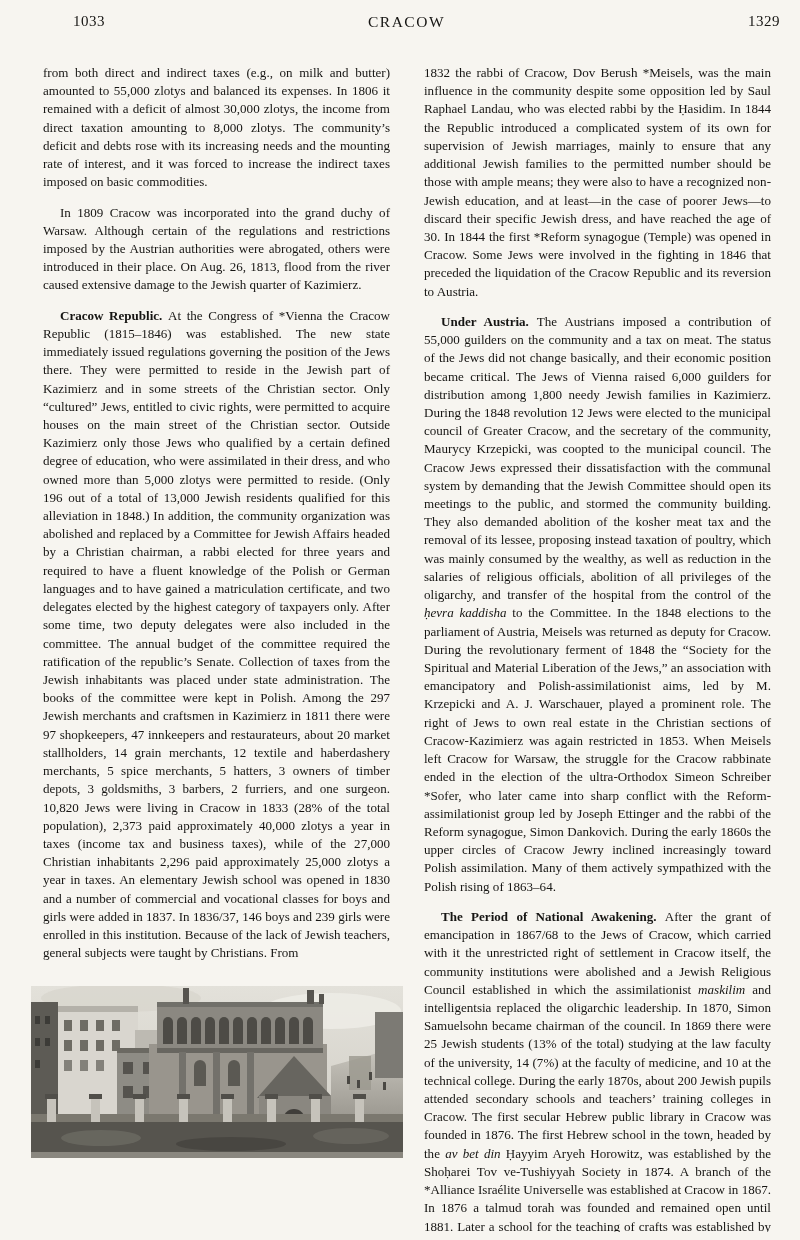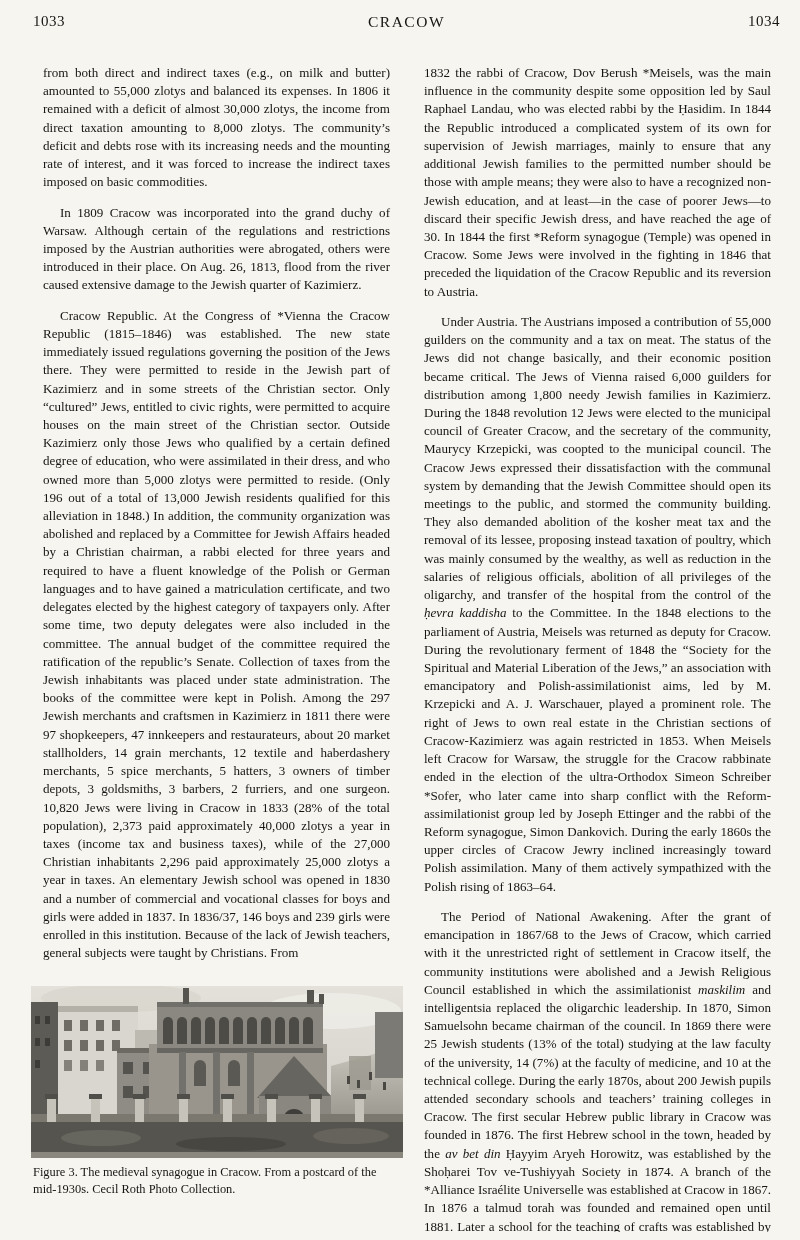--- a/index.html
+++ b/index.html
@@ -10,38 +10,38 @@
     color: #161513;
     overflow: hidden;
   }
   .page { position: relative; width: 800px; height: 1240px; }
 
   .running-head {
     position: absolute; top: 13px; left: 33px; right: 20px;
     display: flex; justify-content: space-between; align-items: baseline;
     font-size: 15px;
   }
-  .running-head .page-num { letter-spacing: 0.5px; }
+  .running-head .page-num { letter-spacing: 0.5px; margin-left: 40px; }
   .running-head .entry-title {
     position: absolute; left: 50%; transform: translateX(-50%);
     letter-spacing: 1.5px; font-size: 15.5px; text-align: center;
   }
 
   .col {
     position: absolute; top: 52px; width: 371px;
     font-size: 13.05px; line-height: 18.22px;
     text-align: justify;
     text-justify: inter-word;
   }
   .col-left  { left: 31px; }
   .col-right { left: 412px; height: 1180px; overflow: hidden; }
 
   p.para { margin: 12px; padding: 0; }
   p.para.indent { text-indent: 17px; }
-  p.para b { font-weight: normal; }
+  p.para b { font-weight: bold; }
   p.para i { }
 
   .figure-block {
     position: absolute; left: 31px; top: 986px; width: 372px;
   }
   .photo {
     width: 372px; height: 172px; display: block;
   }
   .figure-caption {
     position: absolute; left: 2px; top: 178px; width: 358px;
@@ -49,21 +49,21 @@
   }
 </style>
 </head>
 <body>
 
 <div class="page">
 
   <div class="running-head">
     <span class="page-num">1033</span>
     <span class="entry-title">CRACOW</span>
-    <span class="page-num">1034</span>
+    <span class="page-num">1329</span>
   </div>
 
   <div class="col col-left">
       <p class="para"><span>from both direct and indirect taxes (e.g., on milk and butter) amounted to 55,000 zlotys and balanced its expenses. In 1806 it remained with a deficit of almost 30,000 zlotys, the income from direct taxation amounting to 8,000 zlotys. The community’s deficit and debts rose with its increasing needs and the mounting rate of interest, and it was forced to increase the indirect taxes imposed on basic commodities.</span></p>
       <p class="para indent"><span>In 1809 Cracow was incorporated into the grand duchy of Warsaw. Although certain of the regulations and restrictions imposed by the Austrian authorities were abrogated, others were introduced in their place. On Aug. 26, 1813, flood from the river caused extensive damage to the Jewish quarter of Kazimierz.</span></p>
       <p class="para indent"><b>Cracow Republic. </b><span>At the Congress of *Vienna the Cracow Republic (1815–1846) was established. The new state immediately issued regulations governing the position of the Jews there. They were permitted to reside in the Jewish part of Kazimierz and in some streets of the Christian sector. Only “cultured” Jews, entitled to civic rights, were permitted to acquire houses on the main street of the Christian sector. Outside Kazimierz only those Jews who qualified by a certain defined degree of education, who were assimilated in their dress, and who owned more than 5,000 zlotys were permitted to reside. (Only 196 out of a total of 13,000 Jewish residents qualified for this alleviation in 1848.) In addition, the community organization was abolished and replaced by a Committee for Jewish Affairs headed by a Christian chairman, a rabbi elected for three years and required to have a fluent knowledge of the Polish or German languages and to have gained a matriculation certificate, and two delegates elected by the highest category of taxpayers only. After some time, two deputy delegates were also included in the committee. The annual budget of the committee required the ratification of the republic’s Senate. Collection of taxes from the Jewish inhabitants was placed under state administration. The books of the committee were kept in Polish. Among the 297 Jewish merchants and craftsmen in Kazimierz in 1811 there were 97 shopkeepers, 47 innkeepers and restaurateurs, about 20 market stallholders, 14 grain merchants, 12 textile and haberdashery merchants, 5 spice merchants, 5 hatters, 3 owners of timber depots, 3 goldsmiths, 3 barbers, 2 furriers, and one surgeon. 10,820 Jews were living in Cracow in 1833 (28% of the total population), 2,373 paid approximately 40,000 zlotys a year in taxes (income tax and business taxes), while of the 27,000 Christian inhabitants 2,296 paid approximately 25,000 zlotys a year in taxes. An elementary Jewish school was opened in 1830 and a number of commercial and vocational classes for boys and girls were added in 1837. In 1836/37, 146 boys and 239 girls were enrolled in this institution. Because of the lack of Jewish teachers, general subjects were taught by Christians. From</span></p>
     </div>
 
   <div class="figure-block">
 
@@ -178,21 +178,20 @@
           <rect x="322" y="108" width="13" height="5"></rect>
         </g>
       </g>
 
       <rect x="0" y="136" width="372" height="36" fill="#56544e"></rect>
       <ellipse cx="70" cy="152" rx="40" ry="8" fill="#6c6a63" opacity="0.8"></ellipse>
       <ellipse cx="200" cy="158" rx="55" ry="7" fill="#474540" opacity="0.9"></ellipse>
       <ellipse cx="320" cy="150" rx="38" ry="8" fill="#6c6a63" opacity="0.7"></ellipse>
       <rect x="0" y="166" width="372" height="6" fill="#8a877f"></rect>
     </svg>
-    <div class="figure-caption">Figure 3.  The medieval synagogue in Cracow. From a postcard of the mid-1930s. Cecil Roth Photo Collection.</div>
   </div>
 
   <div class="col col-right">
       <p class="para"><span>1832 the rabbi of Cracow, Dov Berush *Meisels, was the main influence in the community despite some opposition led by Saul Raphael Landau, who was elected rabbi by the Ḥasidim. In 1844 the Republic introduced a complicated system of its own for supervision of Jewish marriages, mainly to ensure that any additional Jewish families to the permitted number should be those with ample means; they were also to have a recognized non-Jewish education, and at least—in the case of poorer Jews—to discard their specific Jewish dress, and have reached the age of 30. In 1844 the first *Reform synagogue (Temple) was opened in Cracow. Some Jews were involved in the fighting in 1846 that preceded the liquidation of the Cracow Republic and its reversion to Austria.</span></p>
       <p class="para indent"><b>Under Austria. </b><span>The Austrians imposed a contribution of 55,000 guilders on the community and a tax on meat. The status of the Jews did not change basically, and their economic position became critical. The Jews of Vienna raised 6,000 guilders for distribution among 1,800 needy Jewish families in Kazimierz. During the 1848 revolution 12 Jews were elected to the municipal council of Greater Cracow, and the secretary of the community, Maurycy Krzepicki, was coopted to the municipal council. The Cracow Jews expressed their dissatisfaction with the communal system by demanding that the Jewish Committee should open its meetings to the public, and stormed the community building. They also demanded abolition of the kosher meat tax and the removal of its lessee, proposing instead taxation of poultry, which was mainly consumed by the wealthy, as well as reduction in the salaries of religious officials, abolition of all privileges of the oligarchy, and transfer of the hospital from the control of the </span><i>ḥevra kaddisha</i><span> to the Committee. In the 1848 elections to the parliament of Austria, Meisels was returned as deputy for Cracow. During the revolutionary ferment of 1848 the “Society for the Spiritual and Material Liberation of the Jews,” an association with emancipatory and Polish-assimilationist aims, led by M. Krzepicki and A. J. Warschauer, played a prominent role. The right of Jews to own real estate in the Christian sections of Cracow-Kazimierz was again restricted in 1853. When Meisels left Cracow for Warsaw, the struggle for the Cracow rabbinate ended in the election of the ultra-Orthodox Simeon Schreiber *Sofer, who later came into sharp conflict with the Reform-assimilationist group led by Joseph Ettinger and the rabbi of the Reform synagogue, Simon Dankovich. During the early 1860s the upper circles of Cracow Jewry inclined increasingly toward Polish assimilation. Many of them actively sympathized with the Polish rising of 1863–64.</span></p>
       <p class="para indent"><b>The Period of National Awakening. </b><span>After the grant of emancipation in 1867/68 to the Jews of Cracow, which carried with it the unrestricted right of settlement in Cracow itself, the community institutions were abolished and a Jewish Religious Council established in which the assimilationist </span><i>maskilim</i><span> and intelligentsia replaced the oligarchic leadership. In 1870, Simon Samuelsohn became chairman of the council. In 1869 there were 25 Jewish students (13% of the total) studying at the law faculty of the university, 14 (7%) at the faculty of medicine, and 10 at the technical college. During the early 1870s, about 200 Jewish pupils attended secondary schools and teachers’ training colleges in Cracow. The first secular Hebrew public library in Cracow was founded in 1876. The first Hebrew school in the town, headed by the </span><i>av bet din</i><span> Ḥayyim Aryeh Horowitz, was established by the Shoḥarei Tov ve-Tushiyyah Society in 1874. A branch of the *Alliance Israélite Universelle was established at Cracow in 1867. In 1876 a talmud torah was founded and remained open until 1881. Later a school for the teaching of crafts was established by the *Baron de</span></p>
     </div>
 
 </div>
 

